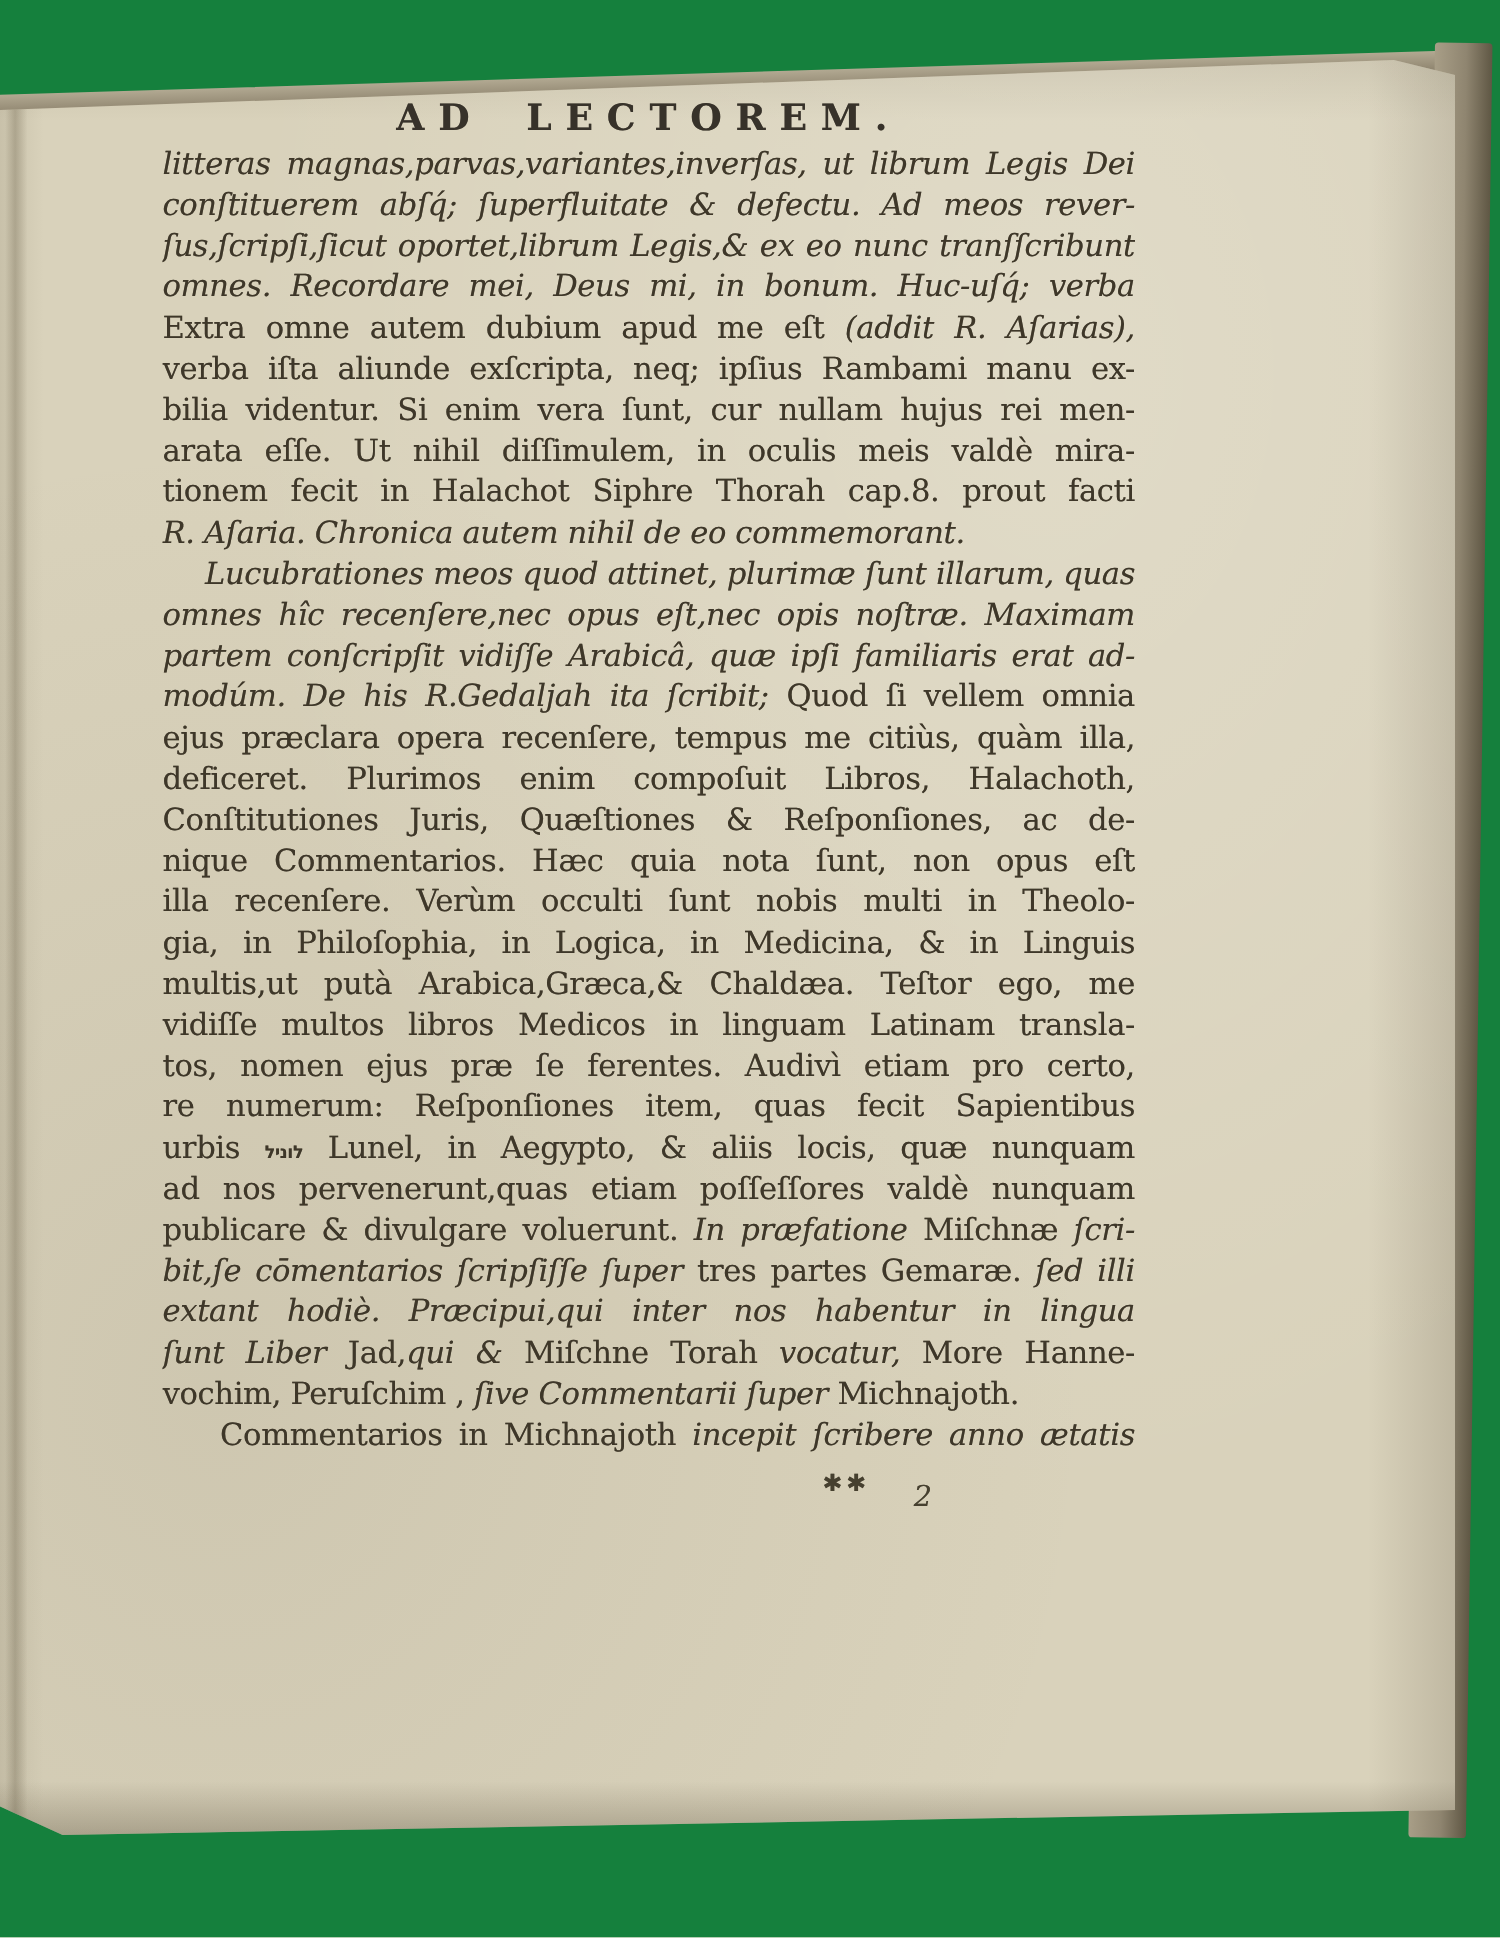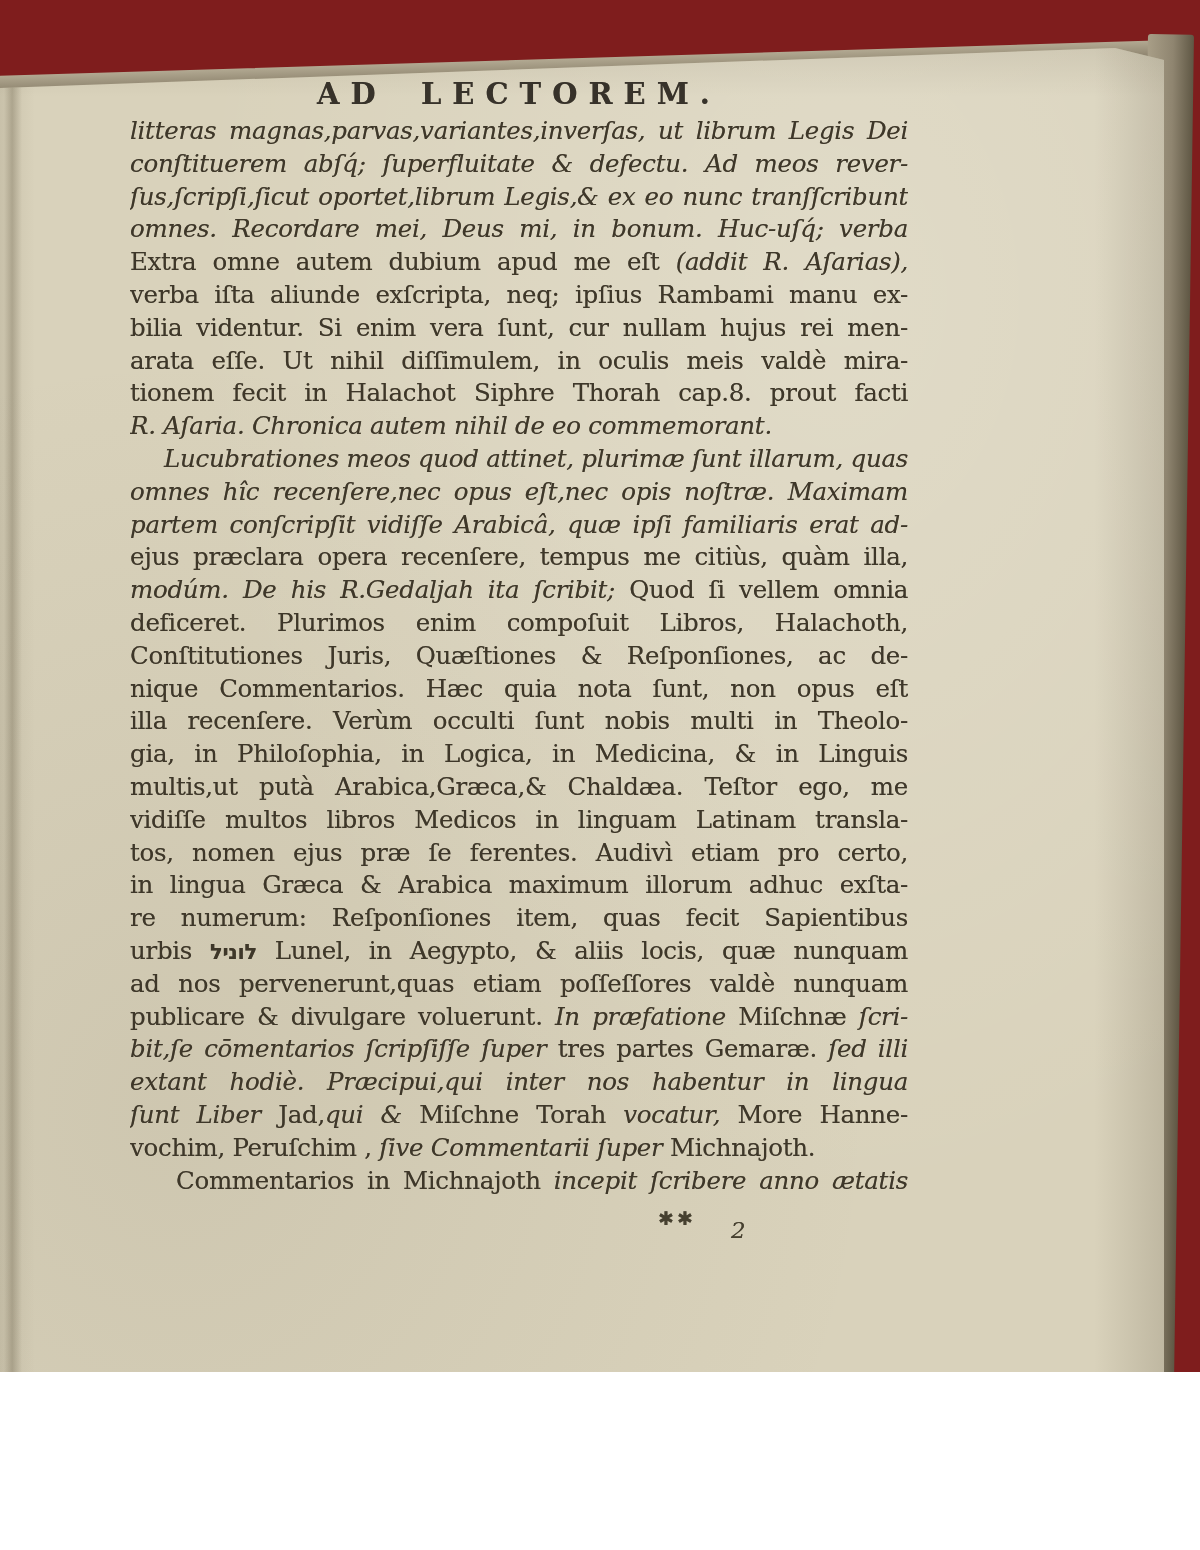--- a/index.html
+++ b/index.html
@@ -1,18 +1,18 @@
 <!DOCTYPE html>
 <html><head>
 <meta charset="utf-8">
 <style>
   html,body{margin:0;padding:0;}
   .scan{
-    position:relative; width:1200px; height:1372px;
-    background:#7f1d1d; overflow:hidden;
+    position:relative; width:1200px; height:1550px;
+    background:#15803d; overflow:hidden;
     font-family:"DejaVu Serif", serif;
   }
   .edge-top{
     position:absolute; left:-6px; top:76px; width:1196px; height:26px;
     background:linear-gradient(180deg,#b0a document 790%,#00000000);
     background:linear-gradient(180deg,#b2a992 0%, #978d77 45%, #6f6654 100%);
     transform:rotate(-1.75deg); transform-origin:left center;
     z-index:1; border-radius:2px;
   }
   .edge-right{
@@ -50,21 +50,21 @@
   .line{
     height:32.8px; line-height:32.8px; font-size:24.5px;
     letter-spacing:-0.012em; overflow:hidden;
   }
   .just{ text-align:justify; }
   .just::after{ content:""; display:inline-block; width:100%; }
   .ind{ text-indent:34px; }
   .ind2{ text-indent:46px; }
   .seg-i{ font-style:italic; }
   .seg-r{ font-style:normal; }
-  .seg-h{ font-family:"DejaVu Sans", sans-serif; font-weight:bold; font-size:21px; }
+  .seg-h{ font-family:"DejaVu Sans", sans-serif; font-weight:bold; font-size:14px; }
   .sigrow{ position:relative; height:56px; }
   .sig-stars{
     position:absolute; left:528px; top:10px; font-size:19px; letter-spacing:3px;
     color:#46402f;
   }
   .sig-num{
     position:absolute; left:601px; top:20px; font-size:23px; font-style:italic;
     color:#46402f;
   }
 </style>
@@ -85,31 +85,30 @@
           <div class="line just"><span class="seg-i">omnes. Recordare mei, Deus mi, in bonum. Huc-uſq́; verba ejus.</span></div>
           <div class="line just"><span class="seg-r">Extra omne autem dubium apud me eſt </span><span class="seg-i">(addit R. Aſarias),</span></div>
           <div class="line just"><span class="seg-r">verba iſta aliunde exſcripta, neq; ipſius Rambami manu ex-</span></div>
           <div class="line just"><span class="seg-r">bilia videntur. Si enim vera ſunt, cur nullam hujus rei men-</span></div>
           <div class="line just"><span class="seg-r">arata eſſe. Ut nihil diſſimulem, in oculis meis valdè mira-</span></div>
           <div class="line just"><span class="seg-r">tionem fecit in Halachot Siphre Thorah cap.8. prout facti</span></div>
           <div class="line"><span class="seg-i">R. Aſaria. Chronica autem nihil de eo commemorant.</span></div>
           <div class="line just ind"><span class="seg-i">Lucubrationes meos quod attinet, plurimæ ſunt illarum, quas</span></div>
           <div class="line just"><span class="seg-i">omnes hîc recenſere,nec opus eſt,nec opis noſtræ. Maximam ferè</span></div>
           <div class="line just"><span class="seg-i">partem conſcripſit vidiſſe Arabicâ, quæ ipſi familiaris erat ad-</span></div>
+          <div class="line just"><span class="seg-i">modúm. De his R.Gedaljah ita ſcribit; </span><span class="seg-r">Quod ſi vellem omnia</span></div>
           <div class="line just"><span class="seg-r">ejus præclara opera recenſere, tempus me citiùs, quàm illa,</span></div>
-          <div class="line just"><span class="seg-i">modúm. De his R.Gedaljah ita ſcribit; </span><span class="seg-r">Quod ſi vellem omnia</span></div>
           <div class="line just"><span class="seg-r">deficeret. Plurimos enim compoſuit Libros, Halachoth,</span></div>
           <div class="line just"><span class="seg-r">Conſtitutiones Juris, Quæſtiones &amp; Reſponſiones, ac de-</span></div>
           <div class="line just"><span class="seg-r">nique Commentarios. Hæc quia nota ſunt, non opus eſt</span></div>
           <div class="line just"><span class="seg-r">illa recenſere. Verùm occulti ſunt nobis multi in Theolo-</span></div>
           <div class="line just"><span class="seg-r">gia, in Philoſophia, in Logica, in Medicina, &amp; in Linguis</span></div>
           <div class="line just"><span class="seg-r">multis,ut putà Arabica,Græca,&amp; Chaldæa. Teſtor ego, me</span></div>
           <div class="line just"><span class="seg-r">vidiſſe multos libros Medicos in linguam Latinam transla-</span></div>
           <div class="line just"><span class="seg-r">tos, nomen ejus præ ſe ferentes. Audivì etiam pro certo,</span></div>
-          <div class="line just"><span class="seg-r">in lingua Græca &amp; Arabica maximum illorum adhuc exſta-</span></div>
           <div class="line just"><span class="seg-r">re numerum: Reſponſiones item, quas fecit Sapientibus</span></div>
           <div class="line just"><span class="seg-r">urbis </span><span class="seg-h">לוניל</span><span class="seg-r"> Lunel, in Aegypto, &amp; aliis locis, quæ nunquam</span></div>
           <div class="line just"><span class="seg-r">ad nos pervenerunt,quas etiam poſſeſſores valdè nunquam</span></div>
           <div class="line just"><span class="seg-r">publicare &amp; divulgare voluerunt. </span><span class="seg-i">In præfatione </span><span class="seg-r">Miſchnæ </span><span class="seg-i">ſcri-</span></div>
           <div class="line just"><span class="seg-i">bit,ſe cōmentarios ſcripſiſſe ſuper </span><span class="seg-r">tres partes Gemaræ. </span><span class="seg-i">ſed illi nō</span></div>
           <div class="line just"><span class="seg-i">extant hodiè. Præcipui,qui inter nos habentur in lingua Hebræa,</span></div>
           <div class="line just"><span class="seg-i">ſunt Liber </span><span class="seg-r">Jad,</span><span class="seg-i">qui &amp; </span><span class="seg-r">Miſchne Torah </span><span class="seg-i">vocatur, </span><span class="seg-r">More Hanne-</span></div>
           <div class="line"><span class="seg-r">vochim, Peruſchim , </span><span class="seg-i">ſive Commentarii ſuper </span><span class="seg-r">Michnajoth.</span></div>
           <div class="line just ind2"><span class="seg-r">Commentarios in Michnajoth </span><span class="seg-i">incepit ſcribere anno ætatis</span></div>
         </div>

